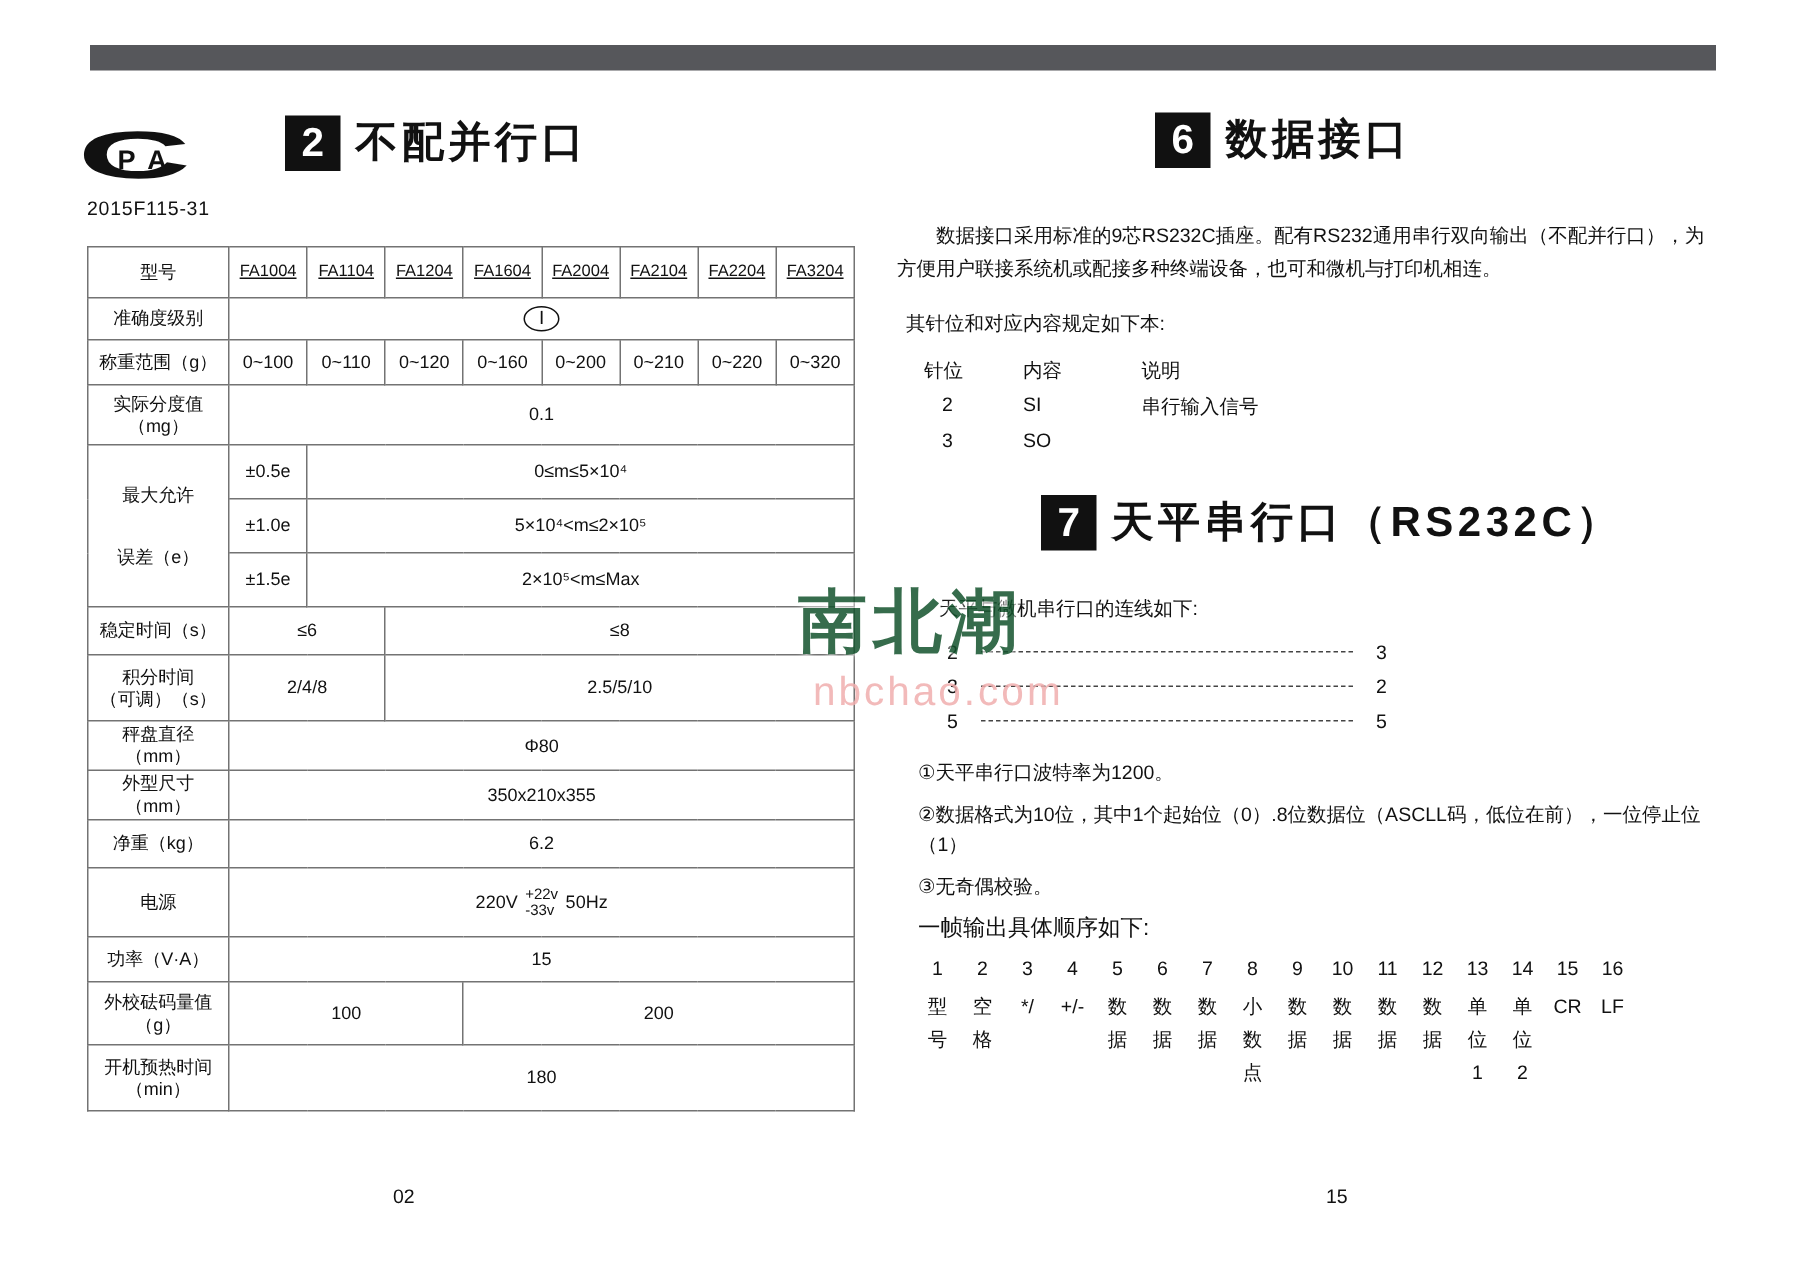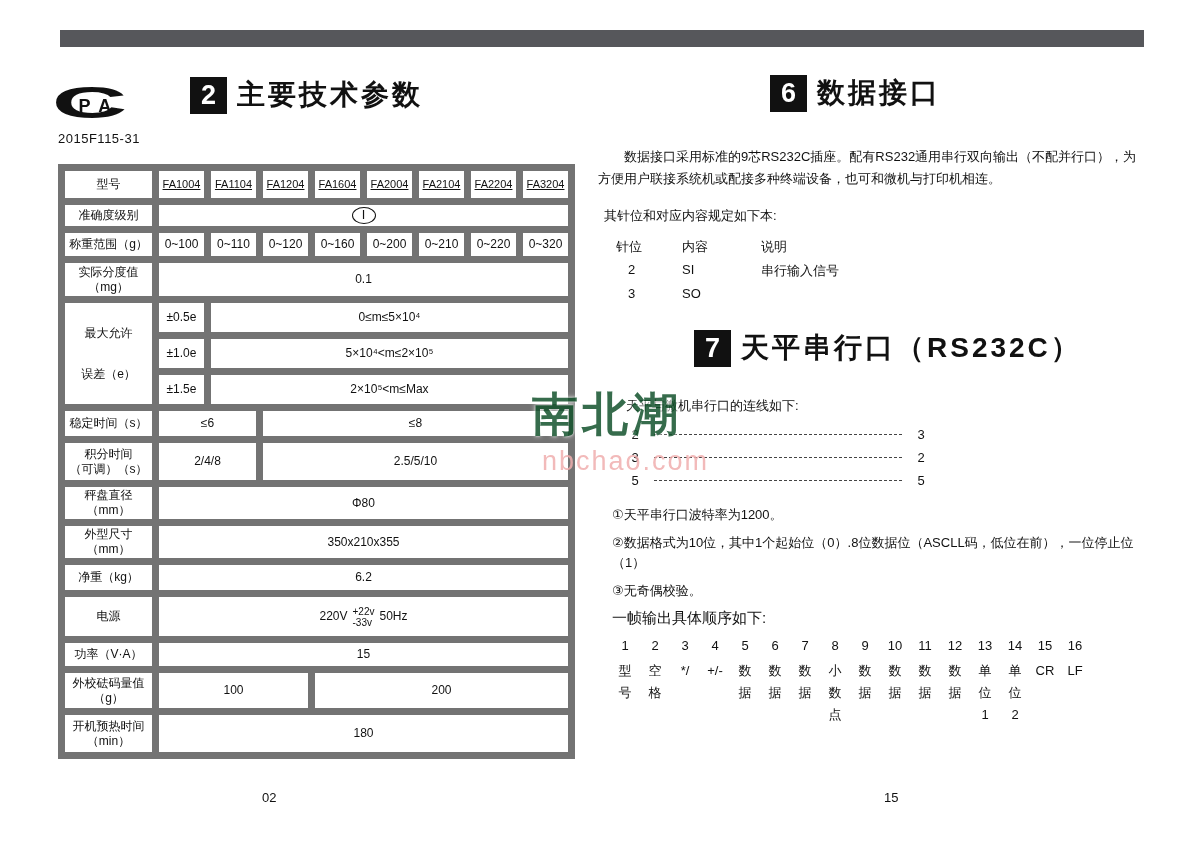--- a/index.html
+++ b/index.html
@@ -31,21 +31,21 @@
 
   .left-sec { position:absolute; left:190px; top:76px; }
 
   table.spec {
     position:absolute; left:58px; top:164px;
     border-collapse:collapse; table-layout:fixed; width:512px;
   }
   table.spec col.c0 { width:94px; }
   table.spec col.cm { width:52px; }
   table.spec td {
-    border:7px solid #737373; text-align:center; vertical-align:middle;
+    border:1px solid #737373; text-align:center; vertical-align:middle;
     font-size:12px; padding:1px 2px; line-height:15px;
   }
   table.spec td.mdl { font-size:11px;text-decoration:underline; }
   tr.h34{height:34px} tr.h28{height:28px} tr.h30{height:30px} tr.h40{height:40px}
   tr.h36{height:36px} tr.h32{height:32px} tr.h44{height:44px} tr.h46{height:46px}
   tr.h42{height:42px}
   .errlbl .sp { margin-top:26px; }
   .circ {
     display:inline-block; min-width:24px; height:17px; line-height:15px;
     border:1px solid #111; border-radius:50%; padding:0 5px; font-size:12px;
@@ -104,21 +104,21 @@
   <svg width="86" height="50" viewBox="0 0 100 58">
     <text x="2" y="47" font-size="52" font-weight="bold" fill="#111" textLength="88" lengthAdjust="spacingAndGlyphs">C</text>
     <text x="33" y="40" font-size="21" font-weight="bold" fill="#111">P</text>
     <text x="56" y="40" font-size="21" font-weight="bold" fill="#111">A</text>
   </svg>
 </div>
 <div class="logo-code">2015F115-31</div>
 
 <div class="sec left-sec">
   <div class="sec-num">2</div>
-  <div class="sec-title">主要技术参数</div>
+  <div class="sec-title">不配并行口</div>
 </div>
 
 <table class="spec">
   <colgroup>
     <col class="c0">
       <col class="cm">
       <col class="cm">
       <col class="cm">
       <col class="cm">
     <col class="cm">

